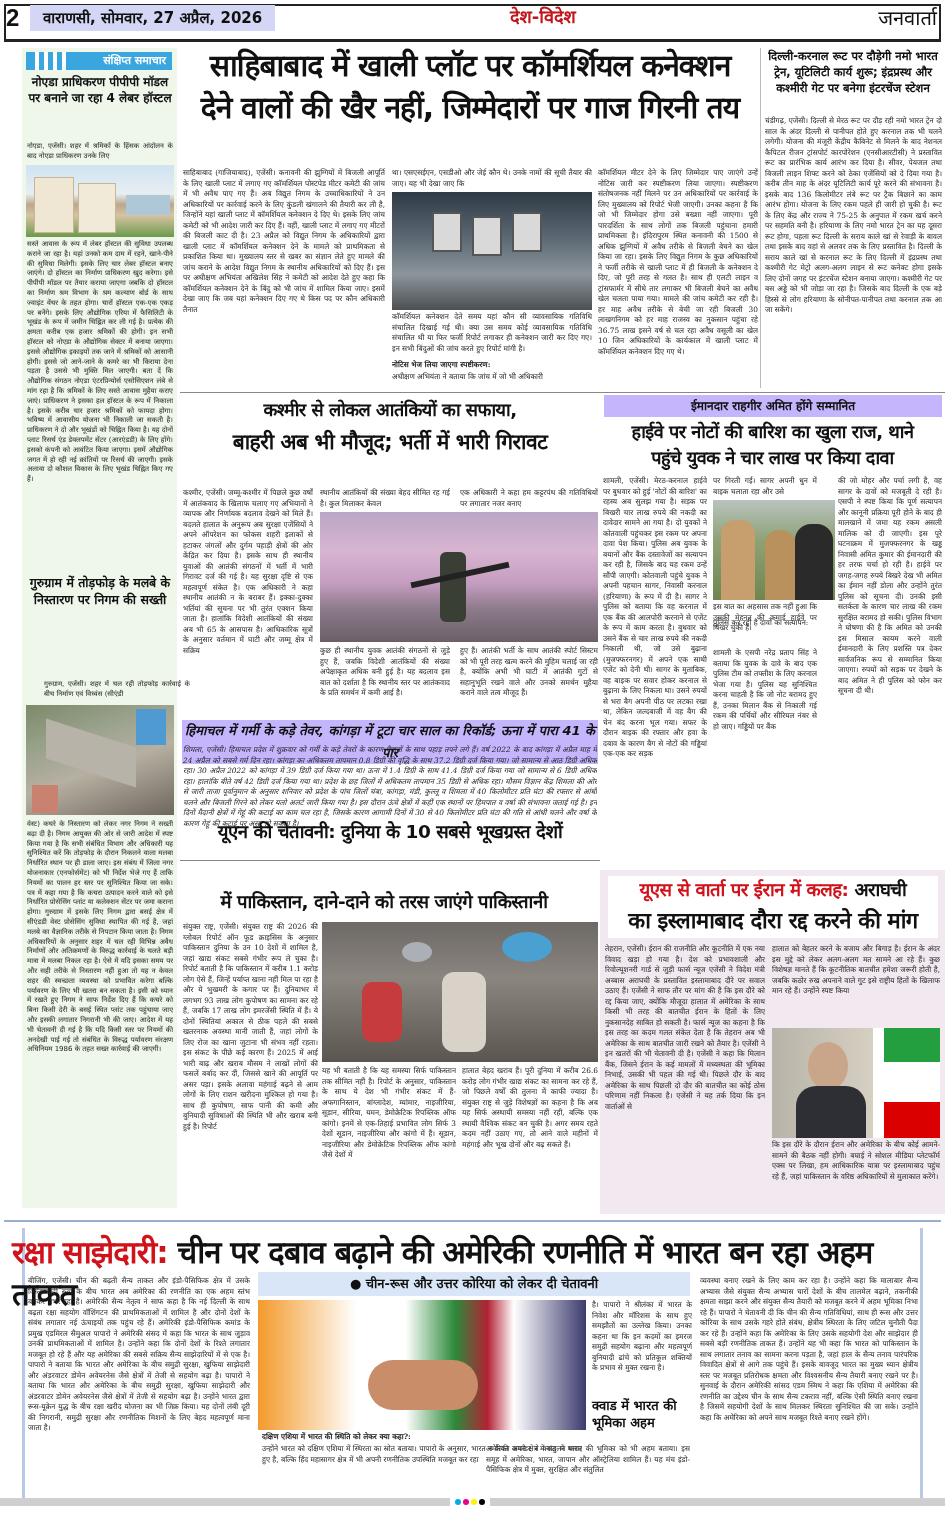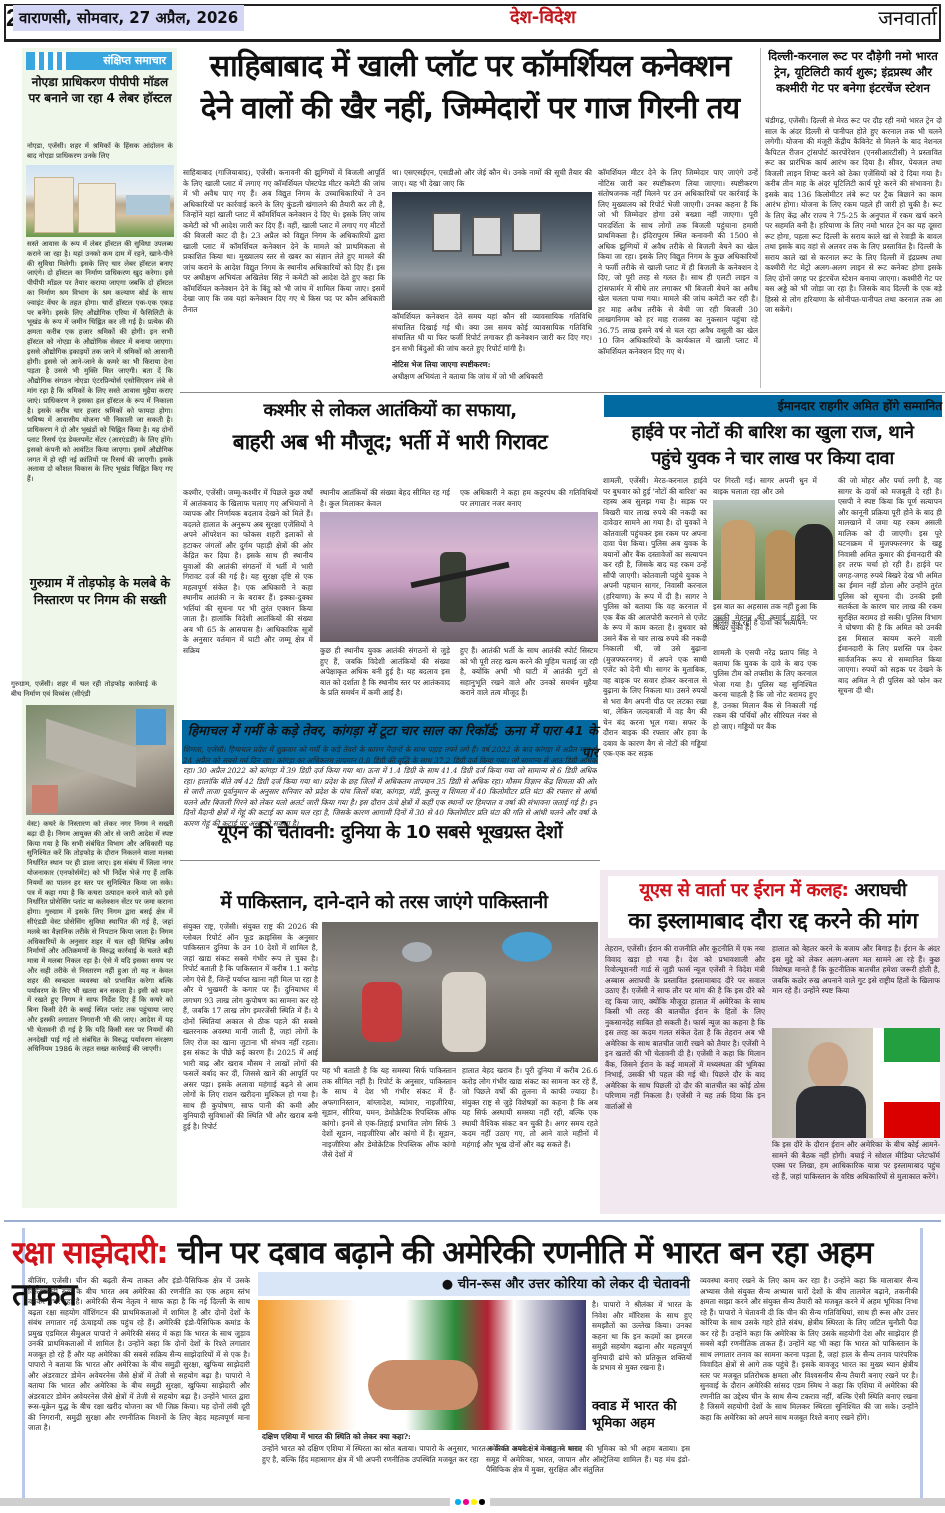--- a/index.html
+++ b/index.html
@@ -1,34 +1,34 @@
 <!DOCTYPE html>
 <html><head>
 <meta charset="utf-8">
 <style>
 *{box-sizing:border-box;margin:0;padding:0}
 body{width:945px;height:1513px;background:#fff;font-family:"DejaVu Sans",sans-serif;color:#111;overflow:hidden;position:relative}
 .abs{position:absolute}
 .topbar{left:4px;top:4px;width:937px;height:38px;border:2px solid #222;border-bottom:3px solid #222;background:#fff}
 .pgno{left:6px;top:4px;font:bold 24px "Liberation Sans",sans-serif}
-.dateline{left:13px;top:5px;height:26px;padding:0 6px;background:#d4d6f5;font:bold 15px "DejaVu Sans",sans-serif;line-height:26px}
+.dateline{left:30px;top:5px;height:26px;padding:0 13px;background:#d4d6f5;font:bold 15px "DejaVu Sans",sans-serif;line-height:26px}
 .section{left:510px;top:4px;color:#c0161c;font:bold 18px "DejaVu Sans",sans-serif}
 .brand{right:8px;top:4px;font:20px "DejaVu Sans",sans-serif}
 .leftcol{left:22px;top:48px;width:155px;height:1160px;background:#eef7ea}
 .brief-tag{left:26px;top:52px;width:146px;height:18px;background:#3aa6e0;color:#fff;font:bold 11px "DejaVu Sans",sans-serif;text-align:right;padding-right:6px;line-height:18px}
 .brief-bars{left:30px;top:52px;width:36px;height:18px;background:repeating-linear-gradient(90deg,#3aa6e0 0 5px,#fff 5px 9px)}
 .h-side{font:bold 12px "DejaVu Sans",sans-serif;text-align:center;line-height:1.35}
 .body-s{font:7px "DejaVu Sans",sans-serif;line-height:1.4;color:#222;text-align:justify;overflow:hidden}
 .body-m{font:7.4px "DejaVu Serif",serif;line-height:1.42;color:#222;text-align:justify;overflow:hidden}
 .photo{overflow:hidden}
 .h-main{font:bold 30px "DejaVu Sans",sans-serif;line-height:1.35;text-align:center;letter-spacing:-1px}
 .h-med{font:bold 19px "DejaVu Sans",sans-serif;line-height:1.35;text-align:center;letter-spacing:-0.5px}
-.yellowbar{background:#0369a1;font:bold 12px "DejaVu Sans",sans-serif;text-align:right;line-height:22px}
+.yellowbar{background:#c4b5fd;font:bold 12px "DejaVu Sans",sans-serif;text-align:center;line-height:22px}
 .divider{background:#888}
-.bullet-box{background:#d8e6f7;font:bold 13px "DejaVu Sans",sans-serif;text-align:right;line-height:24px}
+.bullet-box{background:#d8e6f7;font:bold 13px "DejaVu Sans",sans-serif;text-align:center;line-height:24px}
 .foot-line{left:0;top:1498px;width:945px;height:8px;background:#cfcfcf}
 .red{color:#d0121a}
 </style>
 </head>
 <body>
 
 <div class="abs topbar"></div>
 <div class="abs pgno">2</div>
 <div class="abs dateline">वाराणसी, सोमवार, 27 अप्रैल, 2026</div>
 <div class="abs section">देश-विदेश</div>
@@ -39,21 +39,21 @@
 <div class="abs brief-bars"></div>
 <div class="abs h-side" style="left:26px;top:74px;width:148px">नोएडा प्राधिकरण पीपीपी मॉडल पर बनाने जा रहा 4 लेबर हॉस्टल</div>
 <div class="abs body-s" style="left:27px;top:142px;width:146px;height:22px">नोएडा, एजेंसी। शहर में श्रमिकों के हिंसक आंदोलन के बाद नोएडा प्राधिकरण उनके लिए</div>
 <div class="abs photo" style="left:26px;top:165px;width:148px;height:72px;background:linear-gradient(180deg,#cfe3f2 0%,#e8eef2 40%,#b9a88e 55%,#d7c3a3 70%,#6b9a4a 100%)">
   <div style="position:absolute;left:8px;top:12px;width:40px;height:56px;background:#efe6d4;border:1px solid #c9b493"></div>
   <div style="position:absolute;left:52px;top:18px;width:38px;height:50px;background:#f1ead9;border:1px solid #c9b493"></div>
   <div style="position:absolute;left:100px;top:30px;width:44px;height:20px;background:#aec8d8"></div>
 </div>
 <div class="abs body-s" style="left:27px;top:240px;width:146px;height:330px">सस्ते आवास के रूप में लेबर हॉस्टल की सुविधा उपलब्ध कराने जा रहा है। यहां उनको कम दाम में रहने, खाने-पीने की सुविधा मिलेगी। इसके लिए चार लेबर हॉस्टल बनाए जाएंगे। दो हॉस्टल का निर्माण प्राधिकरण खुद करेगा। इसे पीपीपी मॉडल पर तैयार कराया जाएगा जबकि दो हॉस्टल का निर्माण श्रम विभाग के श्रम कल्याण बोर्ड के साथ ज्वाइंट वेंचर के तहत होगा। चारों हॉस्टल एक-एक एकड़ पर बनेंगे। इसके लिए औद्योगिक एरिया में फैसिलिटी के भूखंड के रूप में जमीन चिह्नित कर ली गई है। प्रत्येक की क्षमता करीब एक हजार श्रमिकों की होगी। इन सभी हॉस्टल को नोएडा के औद्योगिक सेक्टर में बनाया जाएगा। इससे औद्योगिक इकाइयों तक जाने में श्रमिकों को आसानी होगी। इससे जो आने-जाने के कमरे का भी किराया देना पड़ता है उससे भी मुक्ति मिल जाएगी। बता दें कि औद्योगिक संगठन नोएडा एंटरप्रिन्योर्स एसोसिएशन लंबे से मांग रहा है कि श्रमिकों के लिए सस्ते आवास मुहैया कराए जाएं। प्राधिकरण ने इसका हल हॉस्टल के रूप में निकाला है। इसके करीब चार हजार श्रमिकों को फायदा होगा। भविष्य में आवासीय योजना भी निकाली जा सकती है। प्राधिकरण ने दो और भूखंडों को चिह्नित किया है। यह दोनों प्लाट रिसर्च एंड डेवलपमेंट सेंटर (आरएंडडी) के लिए होंगे। इसको कंपनी को आवंटित किया जाएगा। इसमें औद्योगिक जगत में हो रही नई क्रांतियों पर रिसर्च की जाएगी। इसके अलावा दो कौशल विकास के लिए भूखंड चिह्नित किए गए हैं।</div>
 <div class="abs h-side" style="left:26px;top:575px;width:148px;font-size:12.5px">गुरुग्राम में तोड़फोड़ के मलबे के निस्तारण पर निगम की सख्ती</div>
-<div class="abs body-s" style="left:11px;top:680px;width:146px;height:20px">गुरुग्राम, एजेंसी। शहर में चल रही तोड़फोड़ कार्रवाई के बीच निर्माण एवं विध्वंस (सीएंडी</div>
+<div class="abs body-s" style="left:44px;top:680px;width:146px;height:20px">गुरुग्राम, एजेंसी। शहर में चल रही तोड़फोड़ कार्रवाई के बीच निर्माण एवं विध्वंस (सीएंडी</div>
 <div class="abs photo" style="left:26px;top:705px;width:148px;height:110px;background:linear-gradient(160deg,#7d8a6a 0%,#9aa28c 30%,#b6b0a2 55%,#8f877c 80%,#6e675f 100%)">
   <div style="position:absolute;left:20px;top:28px;width:90px;height:40px;background:#b7b3a9;transform:skewY(18deg)"></div>
   <div style="position:absolute;left:6px;top:80px;width:26px;height:28px;background:#c9826f"></div>
   <div style="position:absolute;left:110px;top:4px;width:30px;height:36px;background:#4f9ad0"></div>
 </div>
 <div class="abs body-s" style="left:27px;top:820px;width:146px;height:386px">वेस्ट) कचरे के निस्तारण को लेकर नगर निगम ने सख्ती बढ़ा दी है। निगम आयुक्त की ओर से जारी आदेश में स्पष्ट किया गया है कि सभी संबंधित विभाग और अधिकारी यह सुनिश्चित करें कि तोड़फोड़ के दौरान निकलने वाला मलबा निर्धारित स्थान पर ही डाला जाए। इस संबंध में जिला नगर योजनाकार (एनफोर्समेंट) को भी निर्देश भेजे गए हैं ताकि नियमों का पालन हर स्तर पर सुनिश्चित किया जा सके। पत्र में कहा गया है कि कचरा उत्पादन करने वाले को इसे निर्धारित प्रोसेसिंग प्लांट या कलेक्शन सेंटर पर जमा कराना होगा। गुरुग्राम में इसके लिए निगम द्वारा बसई क्षेत्र में सीएंडडी वेस्ट प्रोसेसिंग सुविधा स्थापित की गई है, जहां मलबे का वैज्ञानिक तरीके से निपटान किया जाता है। निगम अधिकारियों के अनुसार शहर में चल रही विभिन्न अवैध निर्माणों और अतिक्रमणों के विरुद्ध कार्रवाई के चलते बड़ी मात्रा में मलबा निकल रहा है। ऐसे में यदि इसका समय पर और सही तरीके से निस्तारण नहीं हुआ तो यह न केवल शहर की स्वच्छता व्यवस्था को प्रभावित करेगा बल्कि पर्यावरण के लिए भी खतरा बन सकता है। इसी को ध्यान में रखते हुए निगम ने साफ निर्देश दिए हैं कि कचरे को बिना किसी देरी के बसई स्थित प्लांट तक पहुंचाया जाए और इसकी लगातार निगरानी भी की जाए। आदेश में यह भी चेतावनी दी गई है कि यदि किसी स्तर पर नियमों की अनदेखी पाई गई तो संबंधित के विरुद्ध पर्यावरण संरक्षण अधिनियम 1986 के तहत सख्त कार्रवाई की जाएगी।</div>
 
 <div class="abs h-main" style="left:180px;top:46px;width:580px">साहिबाबाद में खाली प्लॉट पर कॉमर्शियल कनेक्शन</div>
 <div class="abs h-main" style="left:180px;top:88px;width:580px">देने वालों की खैर नहीं, जिम्मेदारों पर गाज गिरनी तय</div>
 <div class="abs body-m" style="left:183px;top:168px;width:202px;height:218px">साहिबाबाद (गाजियाबाद), एजेंसी। कनावनी की झुग्गियों में बिजली आपूर्ति के लिए खाली प्लाट में लगाए गए कॉमर्शियल पोस्टपेड मीटर कमेटी की जांच में भी अवैध पाए गए हैं। अब विद्युत निगम के उच्चाधिकारियों ने उन अधिकारियों पर कार्रवाई करने के लिए कुंडली खंगालने की तैयारी कर ली है, जिन्होंने यहां खाली प्लाट में कॉमर्शियल कनेक्शन दे दिए थे। इसके लिए जांच कमेटी को भी आदेश जारी कर दिए हैं। वहीं, खाली प्लाट में लगाए गए मीटरों की बिजली काट दी है। 23 अप्रैल को विद्युत निगम के अधिकारियों द्वारा खाली प्लाट में कॉमर्शियल कनेक्शन देने के मामले को प्राथमिकता से प्रकाशित किया था। मुख्यालय स्तर से खबर का संज्ञान लेते हुए मामले की जांच कराने के आदेश विद्युत निगम के स्थानीय अधिकारियों को दिए हैं। इस पर अधीक्षण अभियंता अखिलेश सिंह ने कमेटी को आदेश देते हुए कहा कि कॉमर्शियल कनेक्शन देने के बिंदु को भी जांच में शामिल किया जाए। इसमें देखा जाए कि जब यहां कनेक्शन दिए गए थे किस पद पर कौन अधिकारी तैनात</div>

